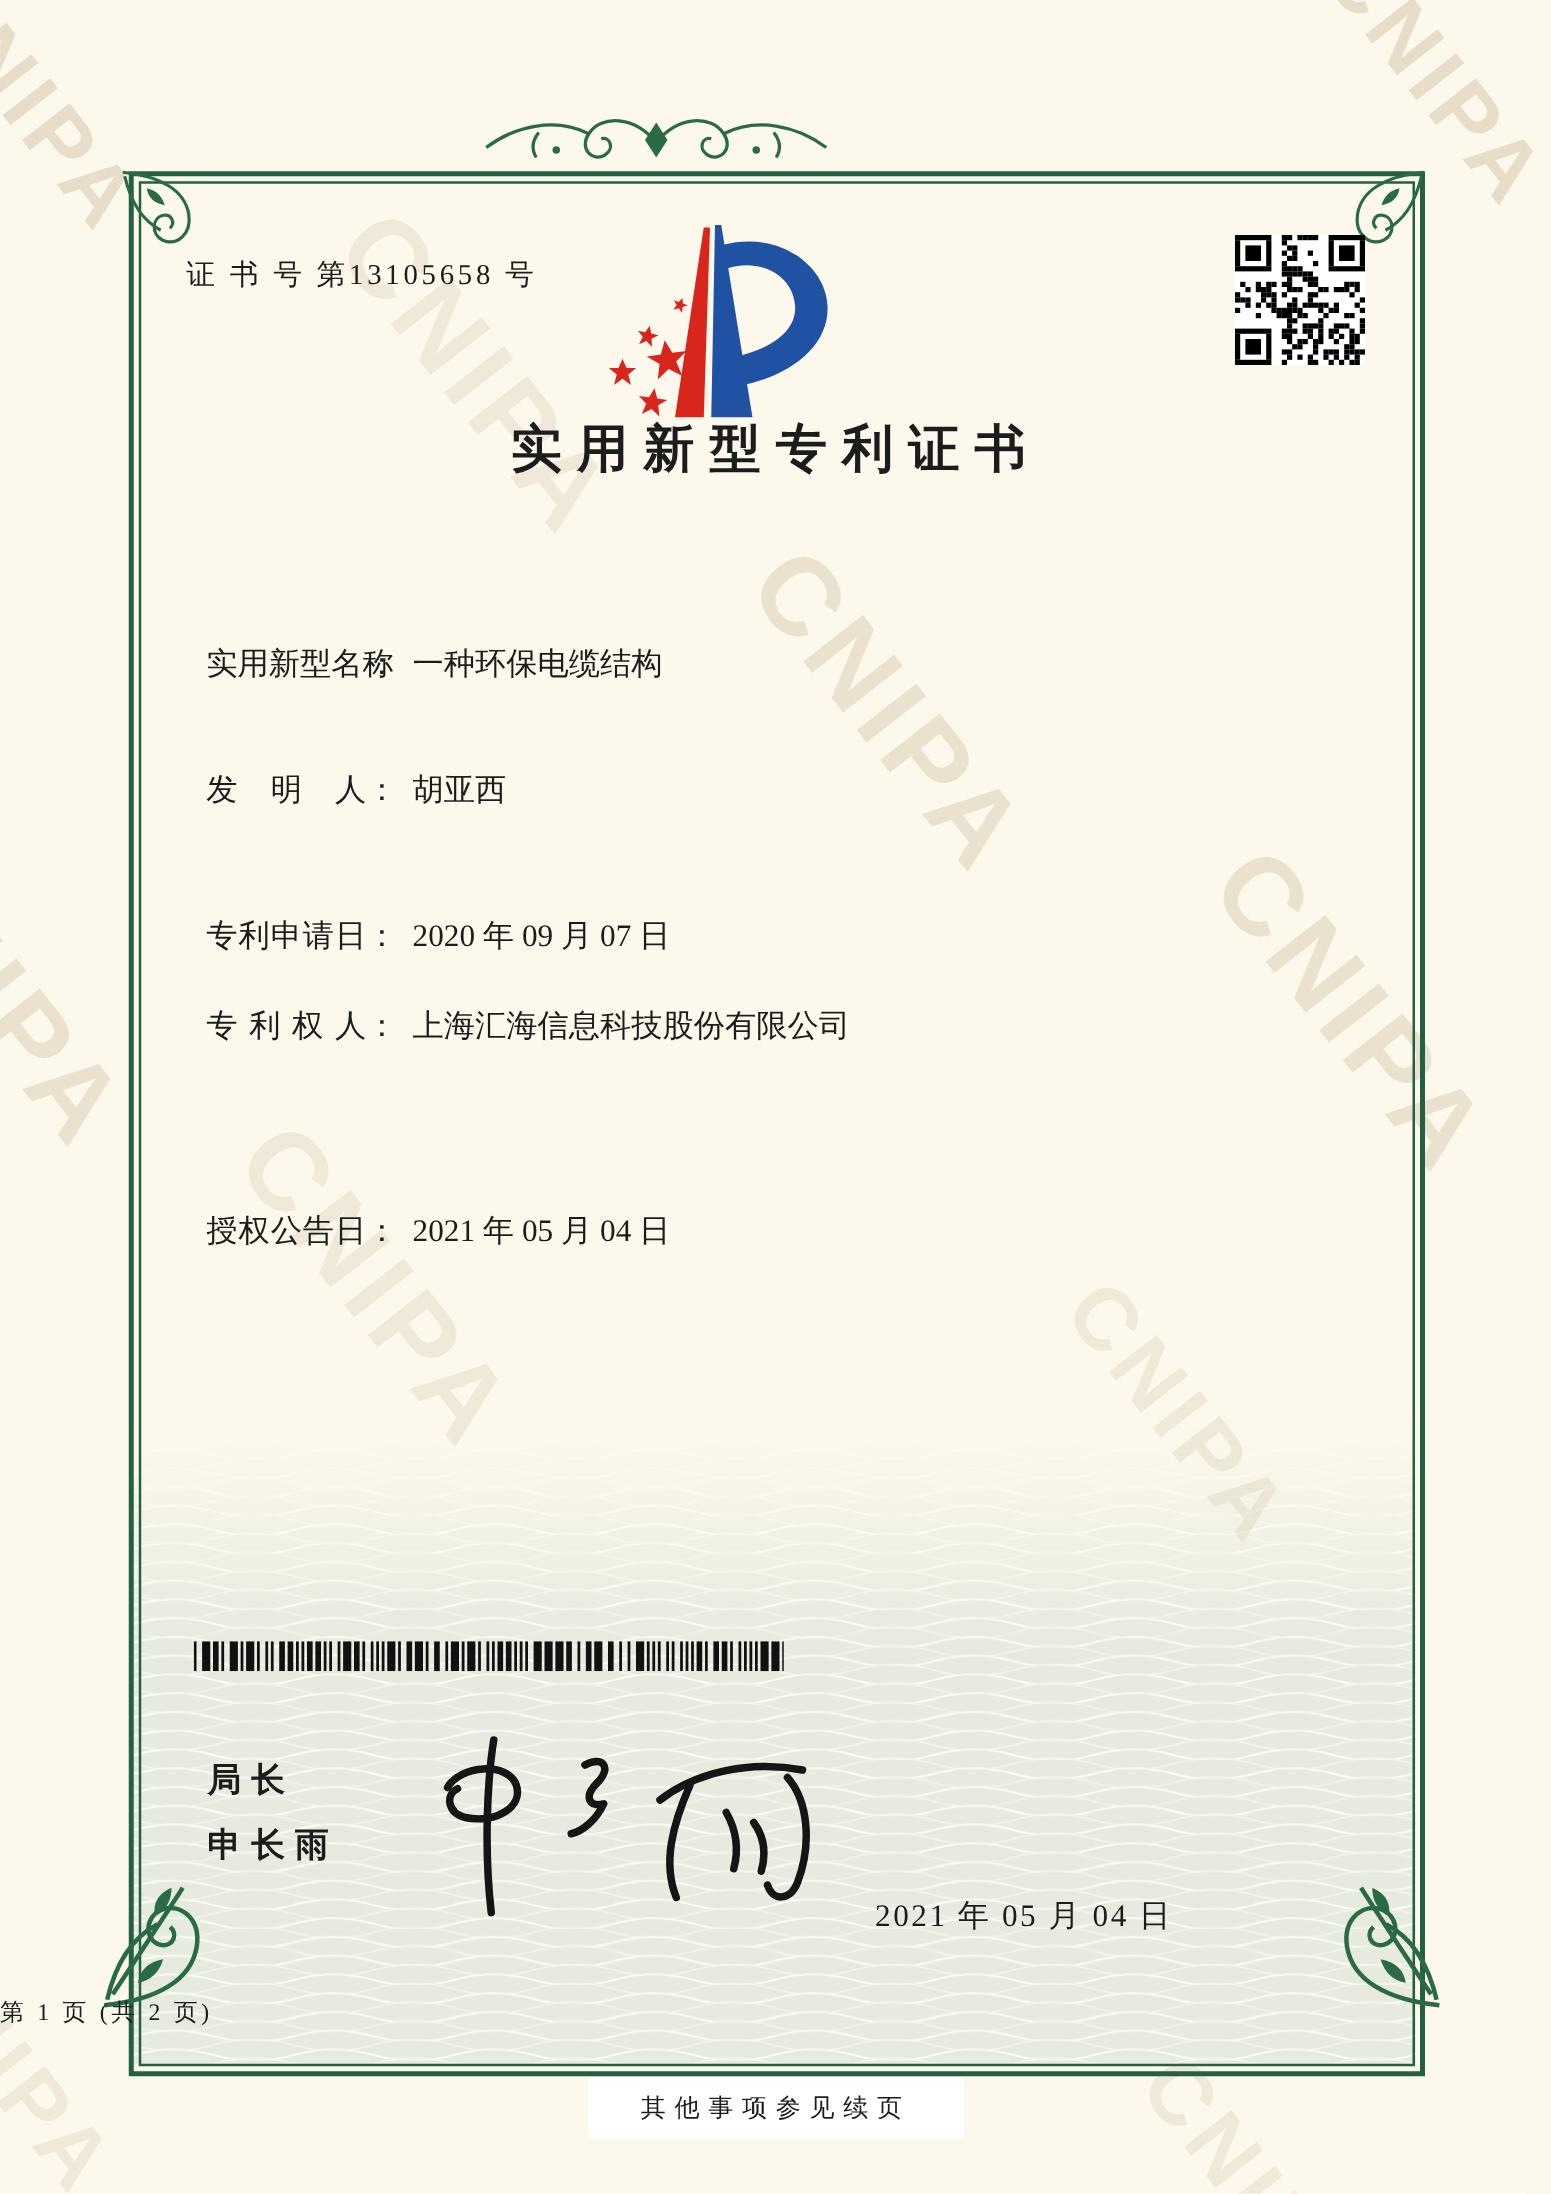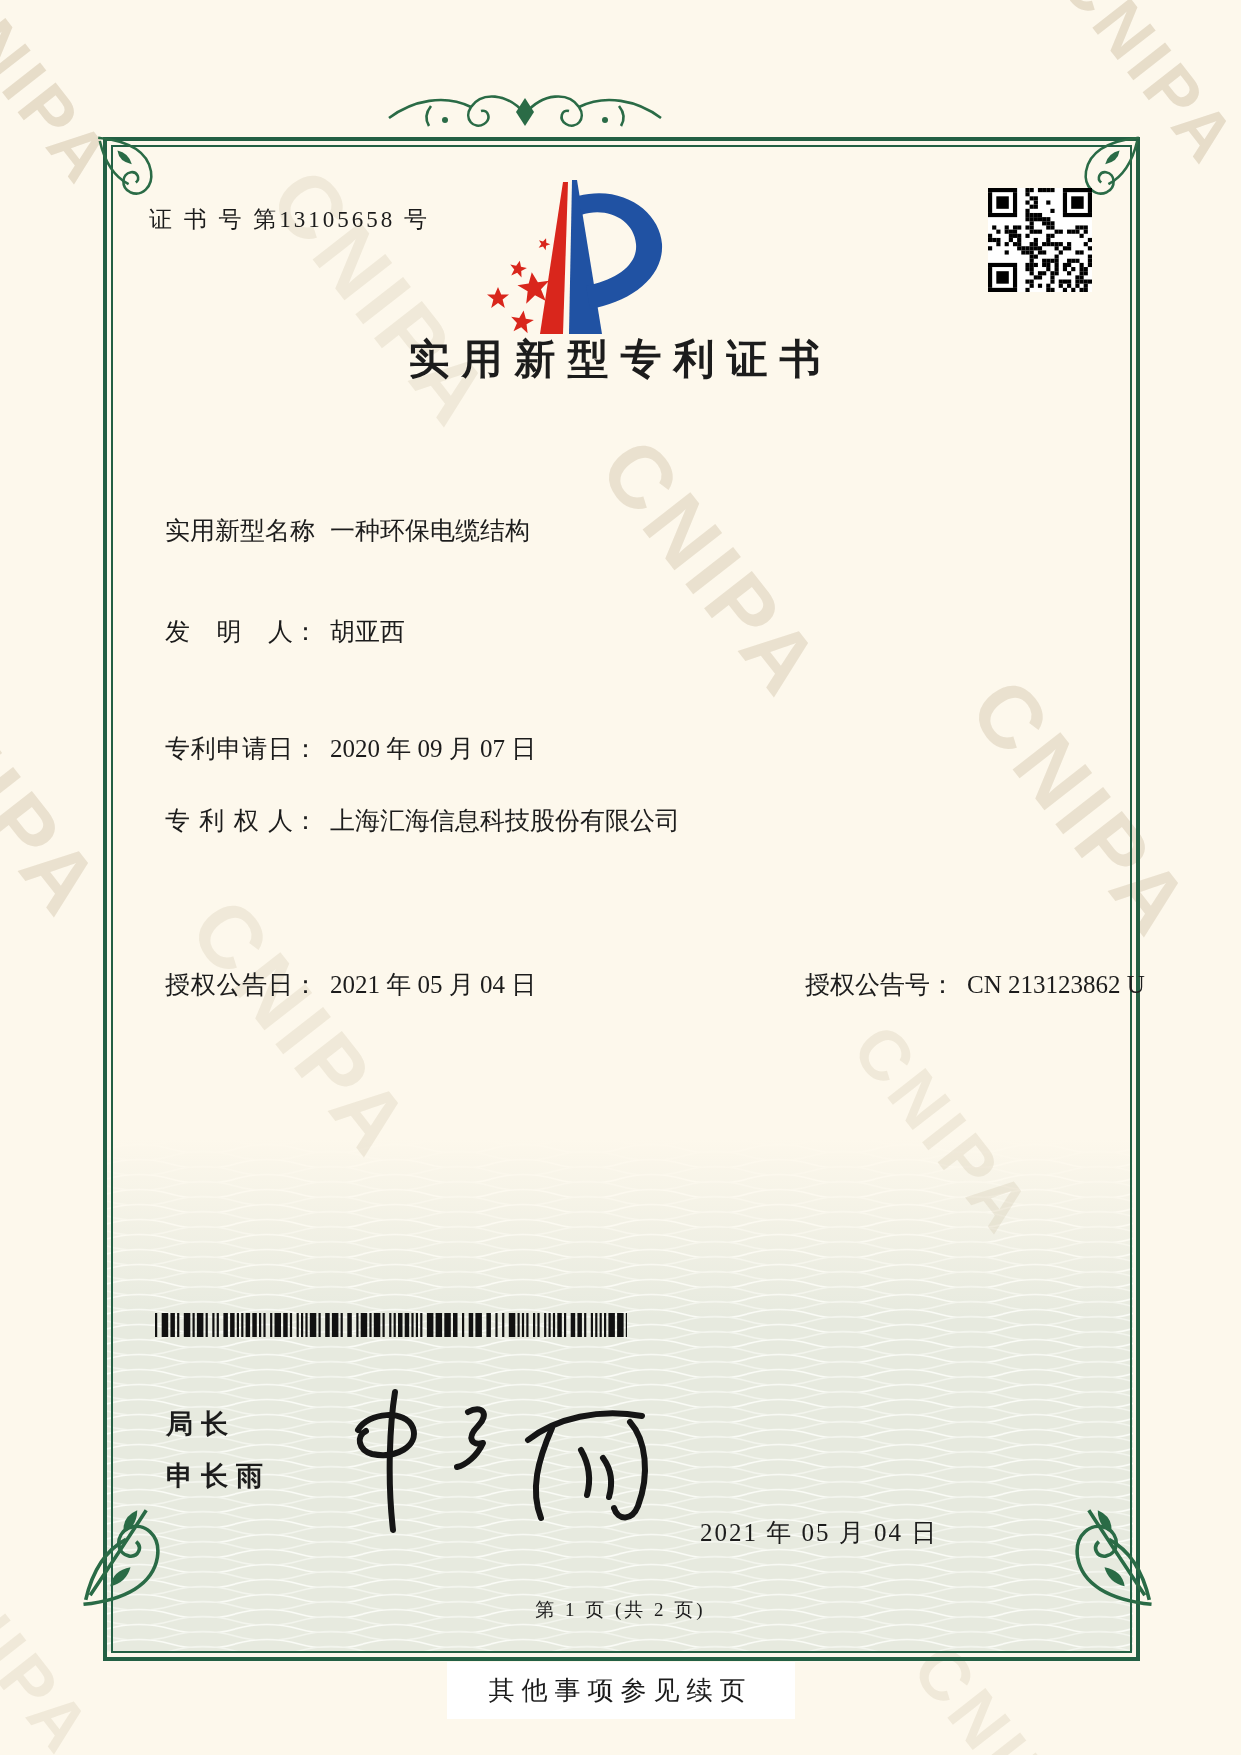--- a/index.html
+++ b/index.html
@@ -36,24 +36,24 @@
   #body-text{position:absolute;left:155px;top:1020px;width:940px;font-size:25px;
              line-height:49px;text-align:justify;z-index:5;}
   #body-text p{margin:0;text-indent:2em;}
   
   #barcode{position:absolute;left:155px;top:1313px;width:472px;height:24px;z-index:5;}
   
   .signer-label{position:absolute;left:166px;font-size:27px;font-weight:600;letter-spacing:8px;
                 font-family:"Liberation Sans","DejaVu Sans",sans-serif;z-index:5;}
   #signature{position:absolute;left:300px;top:1378px;width:370px;height:160px;z-index:5;}
   #issue-date{position:absolute;left:700px;top:1516px;font-size:25px;letter-spacing:2px;z-index:5;}
-  #page-info{position:absolute;left:0;top:1597px;width:100%;text-align:center;font-size:19px;
+  #page-info{position:absolute;left:0;top:1597px;width:100%;font-size:19px;
              letter-spacing:3px;z-index:5;}
   #footer-note{position:absolute;left:50%;transform:translateX(-50%);top:1662px;
-               background:#ffffff;padding:11px 42px;font-size:26px;letter-spacing:7px;z-index:5;}
+               background:#ffffff;padding:11px 42px;font-size:20px;letter-spacing:7px;z-index:5;}
 </style>
 </head>
 <body>
 
 <div id="page">
 
   <span class="wm med" style="left:-20px;top:-40px;">CNIPA</span>
   <span class="wm med" style="left:1105px;top:-60px;">CNIPA</span>
   <span class="wm big faint" style="left:330px;top:150px;">CNIPA</span>
   <span class="wm big" style="left:660px;top:420px;">CNIPA</span>
@@ -349,23 +349,20 @@
   </div>
   <div class="frow" style="top:732px;">
     <span class="flabel">专利申请日</span><span class="fcolon">：</span><span>2020 年 09 月 07 日</span>
   </div>
   <div class="frow" style="top:804px;">
     <span class="flabel">专利权人</span><span class="fcolon">：</span><span>上海汇海信息科技股份有限公司</span>
   </div>
 
   <div class="frow" style="top:968px;width:930px;">
     <span class="flabel">授权公告日</span><span class="fcolon">：</span><span>2021 年 05 月 04 日</span>
-    <span class="grant2">
-      <span>授权公告号</span><span class="fcolon">：</span><span>CN 213123862 U</span>
-    </span>
   </div>
 
 
   <svg id="barcode" viewBox="0 0 472 24" preserveAspectRatio="none">
       <rect x="0" y="0" width="2.2" height="24" fill="#111"></rect>
       <rect x="6.7" y="0" width="6.5" height="24" fill="#111"></rect>
       <rect x="15.399999999999999" y="0" width="4.5" height="24" fill="#111"></rect>
       <rect x="22.099999999999998" y="0" width="2.2" height="24" fill="#111"></rect>
       <rect x="28.799999999999997" y="0" width="6.5" height="24" fill="#111"></rect>
       <rect x="37.5" y="0" width="2.2" height="24" fill="#111"></rect>

